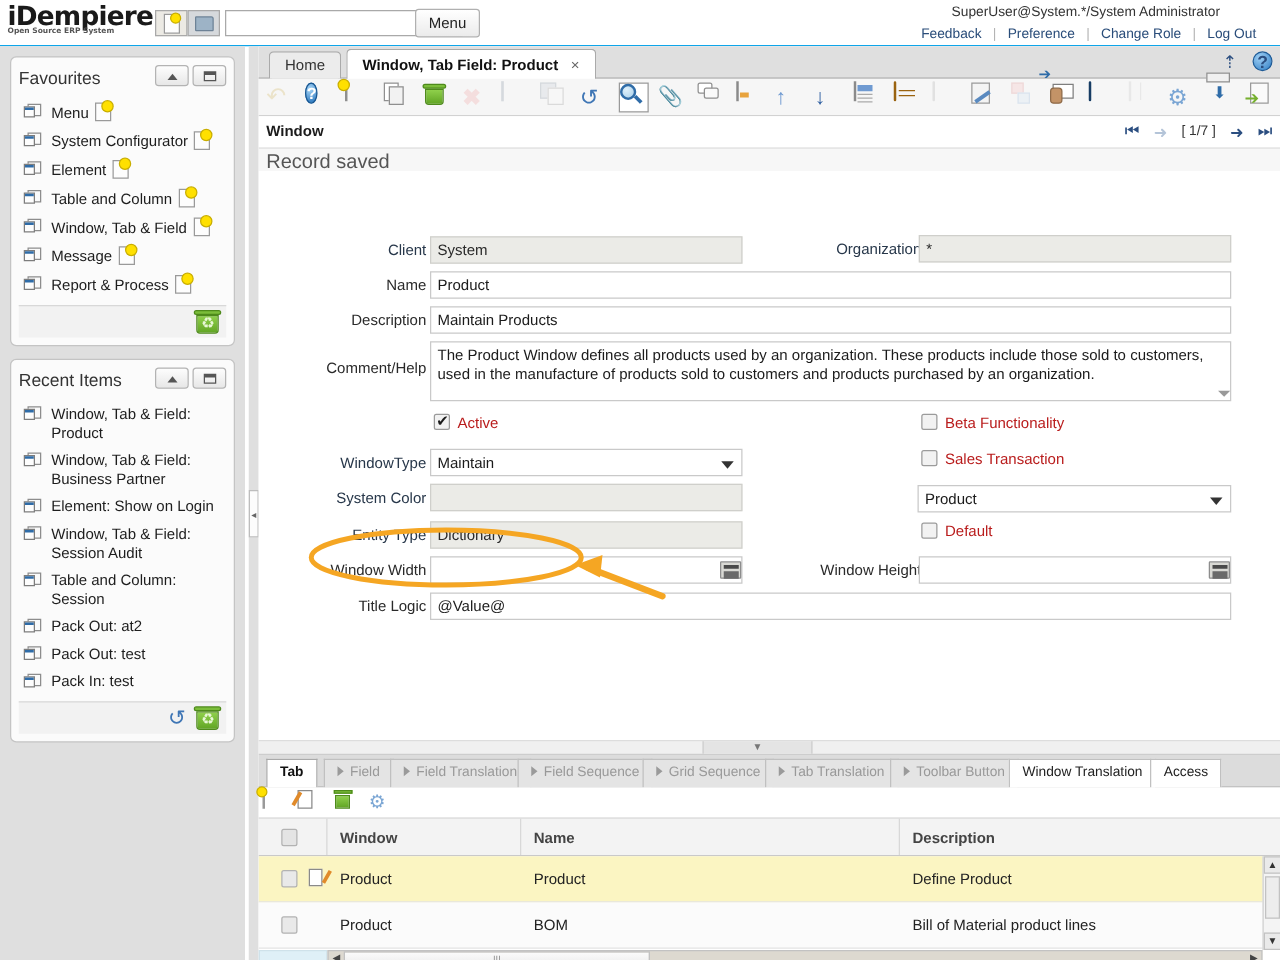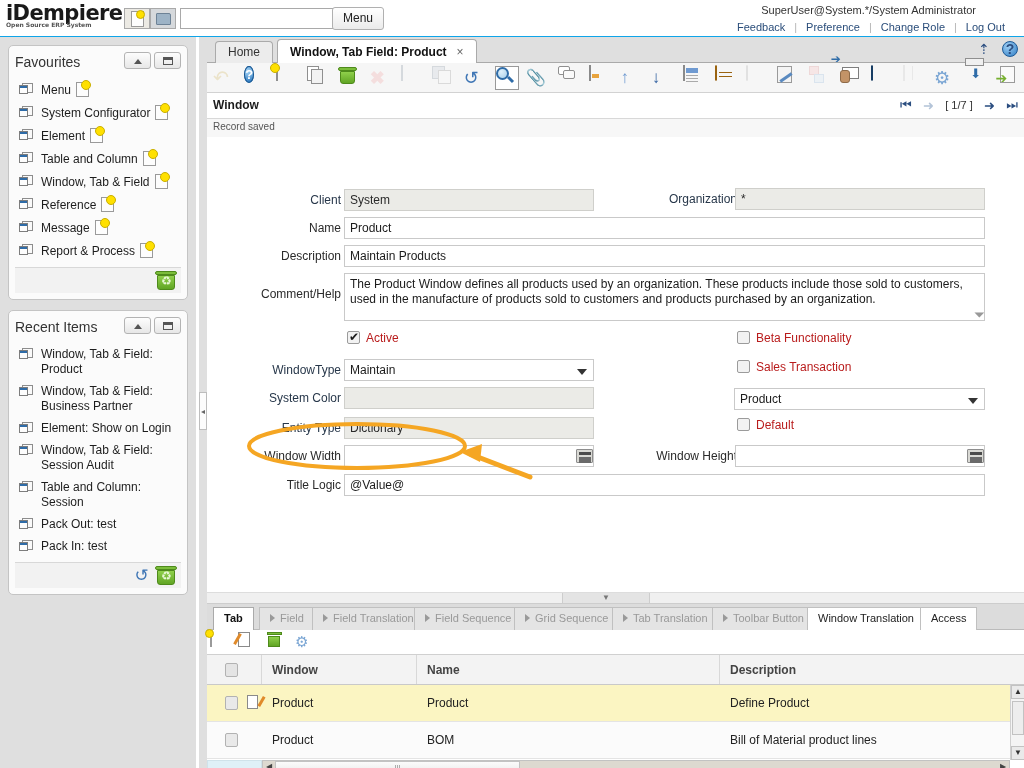--- a/index.html
+++ b/index.html
@@ -370,21 +370,21 @@
   .nv.dim { color: #b4c4d8; }
   #rec-counter { color: #333; font-size: 11px; }
 
   
   #statusline {
     position: absolute; left: 0; top: 82px; right: 0; height: 18px;
     background: #f7f7f7;
   }
   #statusline .msg {
     position: absolute; left: 6px; top: 2px;
-    font-size: 10px; color: #555;
+    font-size: 16px; color: #555;
   }
 
   
   #formarea {
     position: absolute; left: 0; top: 100px; right: 0; height: 455px;
     background: #fff;
   }
   .flabel {
     position: absolute; text-align: right;
     font-size: 12px; color: #2a2a2a; line-height: 22px;
@@ -622,24 +622,20 @@
             <span class="b1"></span>
             <span class="b2"></span>
           </span><span>Table and Column</span><span class="fav-newdoc"></span></div>
       <div class="fav-item"><span class="win-icon">
             <span class="b1"></span>
             <span class="b2"></span>
           </span><span>Window, Tab &amp; Field</span><span class="fav-newdoc"></span></div>
       <div class="fav-item"><span class="win-icon">
             <span class="b1"></span>
             <span class="b2"></span>
-          </span><span>Reference</span><span class="fav-newdoc"></span></div>
-      <div class="fav-item"><span class="win-icon">
-            <span class="b1"></span>
-            <span class="b2"></span>
           </span><span>Message</span><span class="fav-newdoc"></span></div>
       <div class="fav-item"><span class="win-icon">
             <span class="b1"></span>
             <span class="b2"></span>
           </span><span>Report &amp; Process</span><span class="fav-newdoc"></span></div>
     </div>
     <div class="panel-foot">
       <span class="trash-glyph">
           <span class="lid"></span>
           <span class="body"></span>
@@ -668,20 +664,24 @@
             <span class="b2"></span>
           </span><span>Element: Show on Login</span></div>
       <div class="recent-item"><span class="win-icon">
             <span class="b1"></span>
             <span class="b2"></span>
           </span><span>Window, Tab &amp; Field: Session Audit</span></div>
       <div class="recent-item"><span class="win-icon">
             <span class="b1"></span>
             <span class="b2"></span>
           </span><span>Table and Column: Session</span></div>
+      <div class="recent-item"><span class="win-icon">
+            <span class="b1"></span>
+            <span class="b2"></span>
+          </span><span>Pack Out: at2</span></div>
       <div class="recent-item"><span class="win-icon">
             <span class="b1"></span>
             <span class="b2"></span>
           </span><span>Pack Out: test</span></div>
       <div class="recent-item"><span class="win-icon">
             <span class="b1"></span>
             <span class="b2"></span>
           </span><span>Pack In: test</span></div>
     </div>
     <div class="panel-foot">

